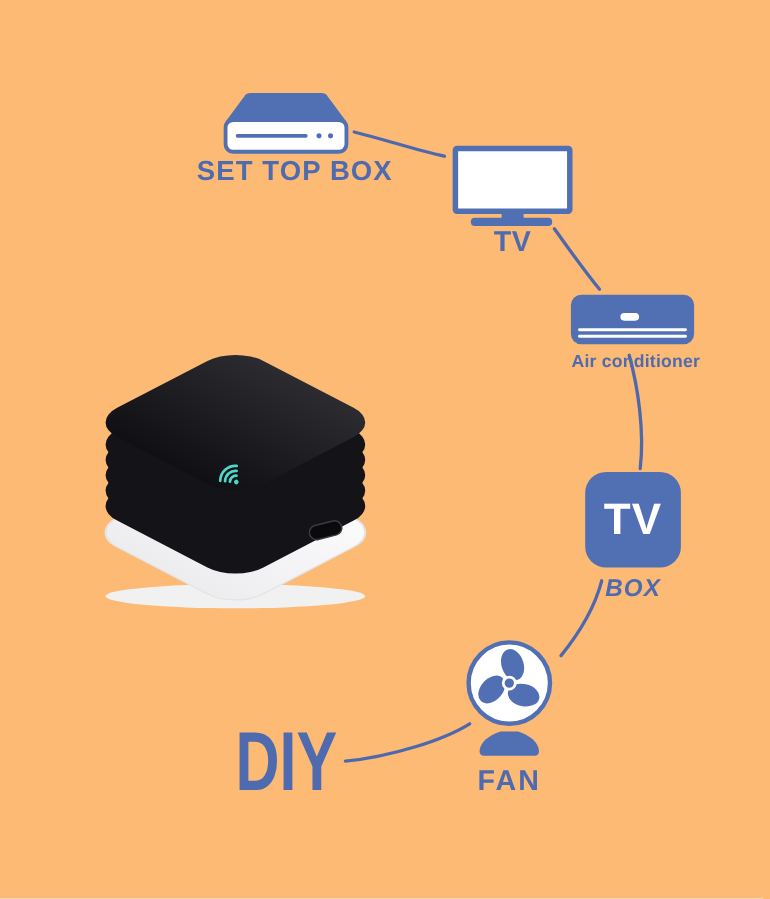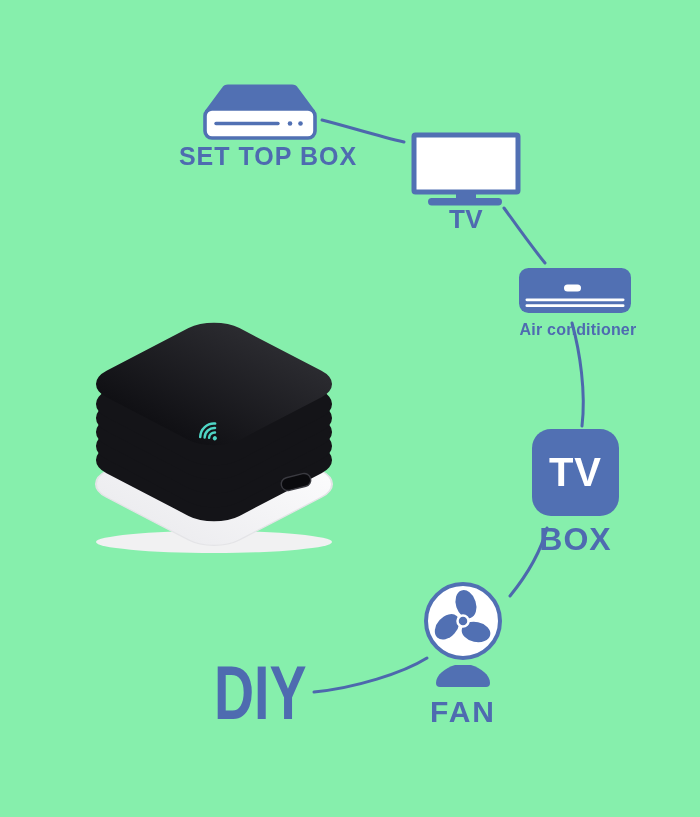--- a/index.html
+++ b/index.html
@@ -1,29 +1,29 @@
 <!DOCTYPE html>
 <html><head>
 <meta charset="utf-8">
 <style>
   html,body{margin:0;padding:0;background:#ffffff;}
   #canvas{
-    position:relative;width:700px;height:817px;background:#86efac;overflow:hidden;
+    position:relative;width:700px;height:817px;background:#fdba74;overflow:hidden;
     font-family:"Liberation Sans", sans-serif;
   }
   .abs{position:absolute;}
   .label{
     color:#4e6bb0;font-weight:700;text-align:center;line-height:1.05;
     letter-spacing:.5px;white-space:nowrap;
   }
   #stb-label{left:170px;top:143px;width:196px;font-size:25px;letter-spacing:1px;}
   #tv-label{left:407px;top:206px;width:118px;font-size:26px;}
   #ac-label{left:478px;top:322px;width:200px;font-size:16px;letter-spacing:.2px;}
-  #box-label{left:532px;top:523px;width:87px;font-size:32px;letter-spacing:1px;}
-  #fan-label{left:417px;top:696px;width:92px;font-size:30px;letter-spacing:2px;text-align:center;}
+  #box-label{left:532px;top:523px;width:87px;font-size:22px;letter-spacing:1px;font-style:italic;}
+  #fan-label{left:417px;top:696px;width:92px;font-size:26px;letter-spacing:2px;text-align:center;}
   #diy-label{
     left:214px;top:655px;color:#4e6bb0;font-weight:700;font-size:76px;line-height:1;
     transform:scaleX(0.73);transform-origin:left top;letter-spacing:0;
   }
   #tvbox-tile{
     left:532px;top:429px;width:87px;height:87px;border-radius:19px;background:#5170b3;
     display:flex;align-items:center;justify-content:center;
   }
   #tvbox-tile span{color:#ffffff;font-weight:700;font-size:40px;letter-spacing:1px;}
   svg{display:block;}

